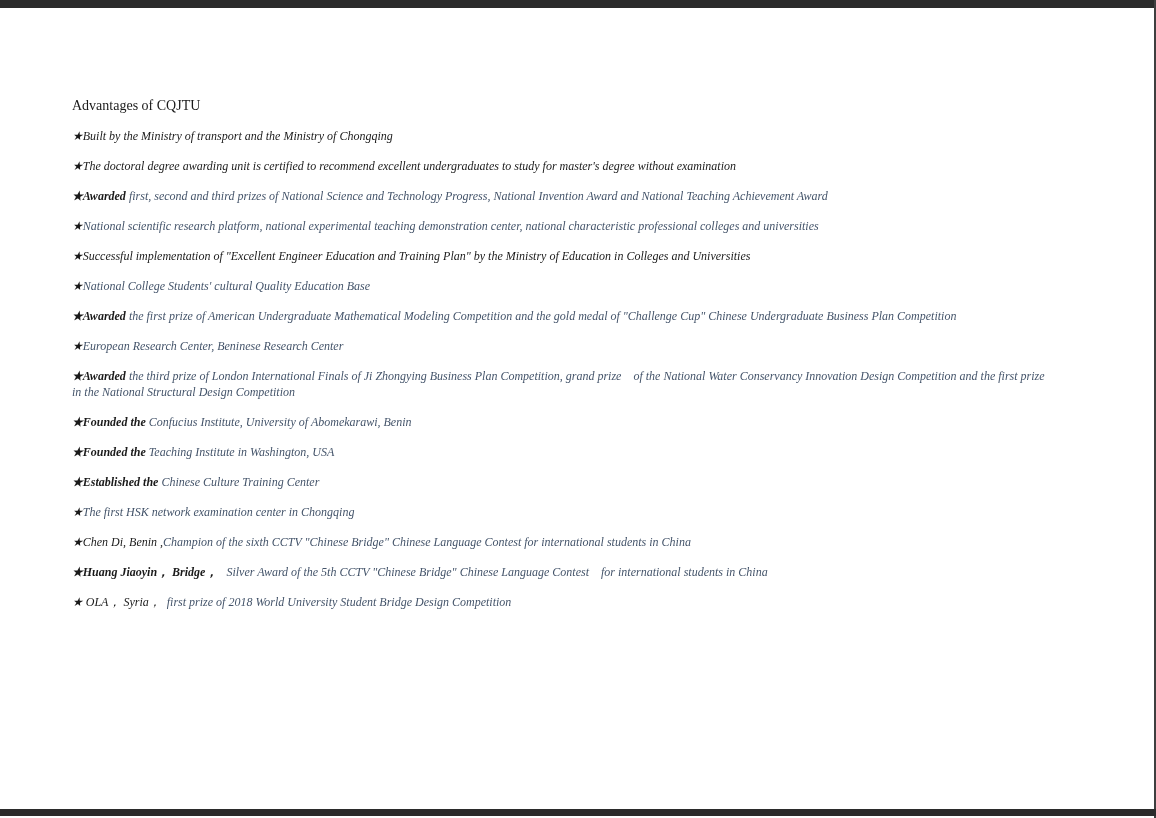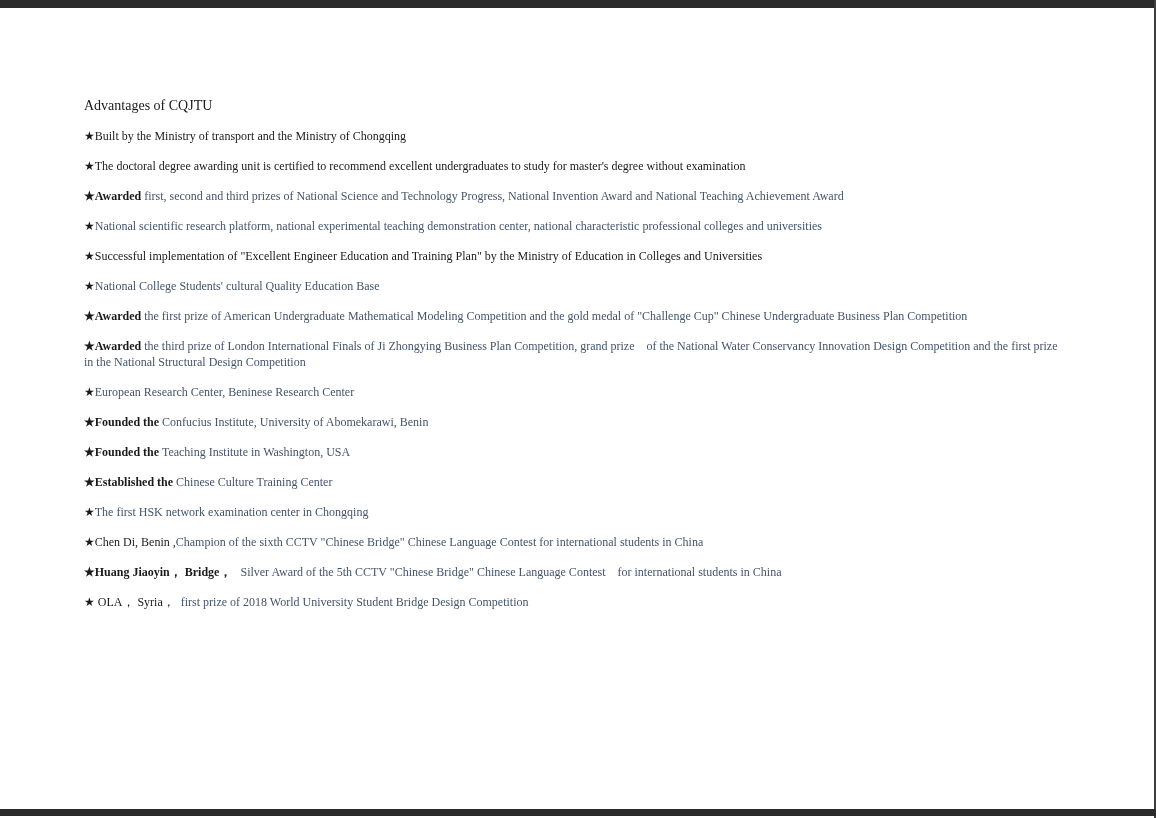--- a/index.html
+++ b/index.html
@@ -21,34 +21,35 @@
   }
   .bottom-bar{
     position:absolute;left:0;top:809px;width:1156px;height:7px;
     background:var(--bar);
   }
   .right-edge{
     position:absolute;right:0;top:0;width:2px;height:818px;
     background:#3f3f3f;
   }
   .doc{
-    position:absolute;left:84px;top:97px;width:982px;
+    position:absolute;left:72px;top:97px;width:982px;
   }
   .doc-title{
     font-size:14px;
     line-height:18px;
     color:var(--text);
     margin-bottom:13px;
   }
   .adv-list .line{
     font-size:12px;
     line-height:16px;
     margin-bottom:14px;
     white-space:pre-wrap;
     color:var(--text);
+    font-style:italic;
   }
   .seg-black{color:var(--text);font-weight:normal;}
   .seg-bold{color:var(--text);font-weight:bold;text-align:right;}
   .seg-gray{color:var(--accent);font-weight:normal;}
 </style>
 </head>
 <body>
 
 <div class="viewport">
   <div class="top-bar"></div>
@@ -57,22 +58,22 @@
   <div class="doc">
     <div class="doc-title">Advantages of CQJTU</div>
     <div class="adv-list">
         <div class="line"><span class="seg-black">★Built by the Ministry of transport and the Ministry of Chongqing</span></div>
         <div class="line"><span class="seg-black">★The doctoral degree awarding unit is certified to recommend excellent undergraduates to study for master's degree without examination</span></div>
         <div class="line"><span class="seg-bold">★Awarded</span><span class="seg-gray"> first, second and third prizes of National Science and Technology Progress, National Invention Award and National Teaching Achievement Award</span></div>
         <div class="line"><span class="seg-black">★</span><span class="seg-gray">National scientific research platform, national experimental teaching demonstration center, national characteristic professional colleges and universities</span></div>
         <div class="line"><span class="seg-black">★Successful implementation of "Excellent Engineer Education and Training Plan" by the Ministry of Education in Colleges and Universities</span></div>
         <div class="line"><span class="seg-black">★</span><span class="seg-gray">National College Students' cultural Quality Education Base</span></div>
         <div class="line"><span class="seg-bold">★Awarded</span><span class="seg-gray"> the first prize of American Undergraduate Mathematical Modeling Competition and the gold medal of "Challenge Cup" Chinese Undergraduate Business Plan Competition</span></div>
+        <div class="line"><span class="seg-black">★</span><span class="seg-gray">European Research Center, Beninese Research Center</span></div>
         <div class="line"><span class="seg-bold">★Awarded</span><span class="seg-gray"> the third prize of London International Finals of Ji Zhongying Business Plan Competition, grand prize    of the National Water Conservancy Innovation Design Competition and the first prize in the National Structural Design Competition</span></div>
-        <div class="line"><span class="seg-black">★</span><span class="seg-gray">European Research Center, Beninese Research Center</span></div>
         <div class="line"><span class="seg-bold">★Founded the</span><span class="seg-gray"> Confucius Institute, University of Abomekarawi, Benin</span></div>
         <div class="line"><span class="seg-bold">★Founded the</span><span class="seg-gray"> Teaching Institute in Washington, USA</span></div>
         <div class="line"><span class="seg-bold">★Established the</span><span class="seg-gray"> Chinese Culture Training Center</span></div>
         <div class="line"><span class="seg-black">★</span><span class="seg-gray">The first HSK network examination center in Chongqing</span></div>
         <div class="line"><span class="seg-black">★Chen Di, Benin ,</span><span class="seg-gray">Champion of the sixth CCTV "Chinese Bridge" Chinese Language Contest for international students in China</span></div>
         <div class="line"><span class="seg-bold">★Huang Jiaoyin， Bridge，</span><span class="seg-gray">   Silver Award of the 5th CCTV "Chinese Bridge" Chinese Language Contest    for international students in China</span></div>
         <div class="line"><span class="seg-black">★ OLA， Syria，</span><span class="seg-gray">  first prize of 2018 World University Student Bridge Design Competition</span></div>
       </div>
   </div>
 

